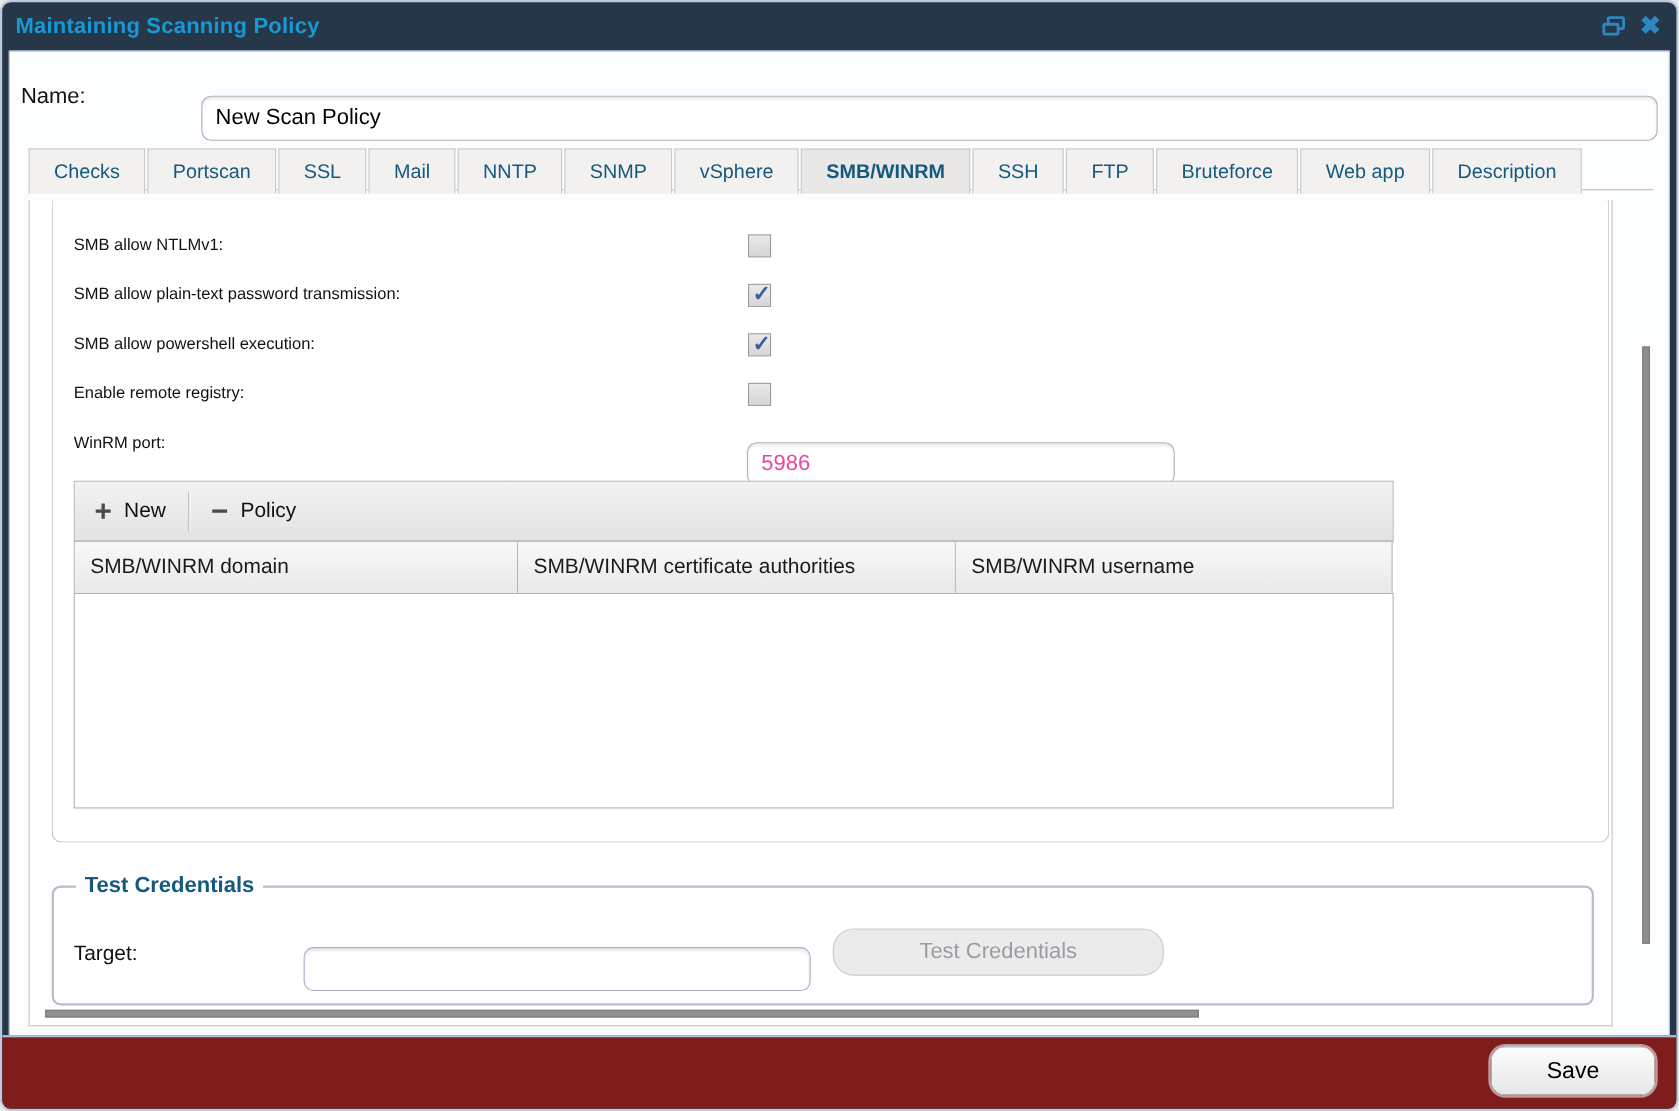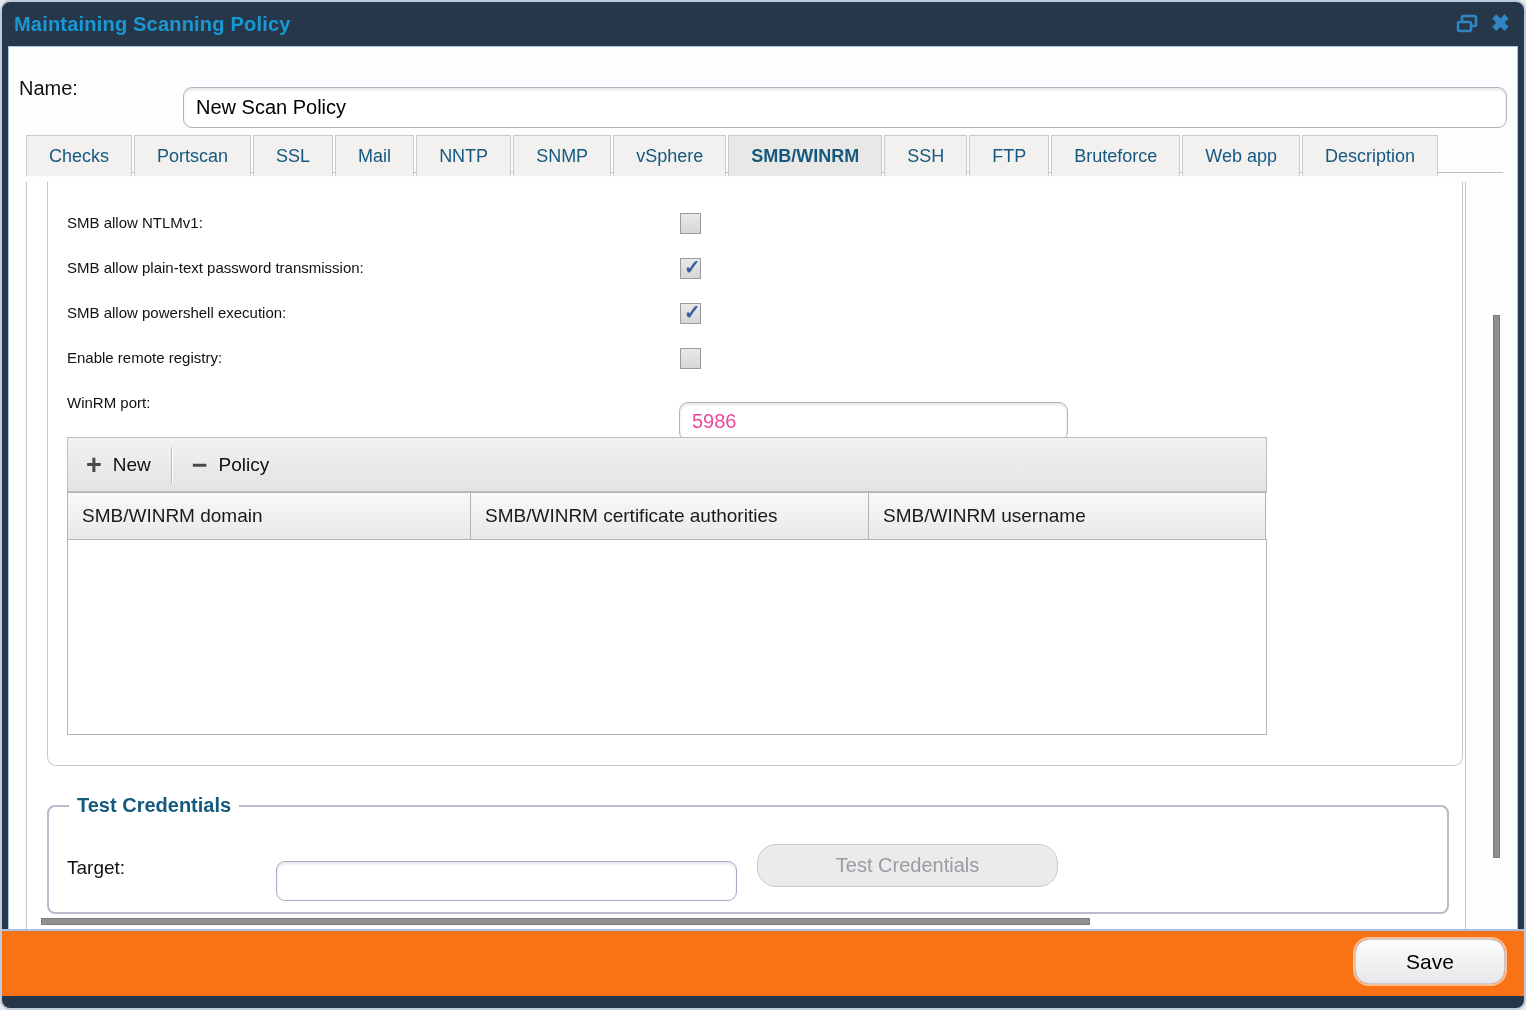--- a/index.html
+++ b/index.html
@@ -120,22 +120,22 @@
     position:absolute; left:14px; top:736px; width:1049px; height:7px;
     background:#909090; border:1px solid #7d7d7d;
   }
   .vscroll-thumb {
     position:absolute; left:1484px; top:268px; width:7px; height:543px;
     background:#8e8e8e; border:1px solid #7b7b7b;
   }
 
   
   .footer {
-    position:absolute; left:0; right:0; bottom:12px; height:67px;
-    background:#f97316; border-top:2px solid #a9c0de;
+    position:absolute; left:0; right:0; bottom:0; height:67px;
+    background:#7f1d1d; border-top:2px solid #a9c0de;
   }
   .save-btn {
     position:absolute; right:19px; top:8px; width:150px; height:45px;
     border:1px solid #c6c9d2; border-radius:14px;
     background:linear-gradient(#fcfcfc,#e7e7e9);
     box-shadow:0 0 0 2px rgba(255,255,255,0.55);
     font-family:"Liberation Sans", sans-serif; font-size:21px; color:#000; cursor:pointer;
   }
 </style>
 </head>

